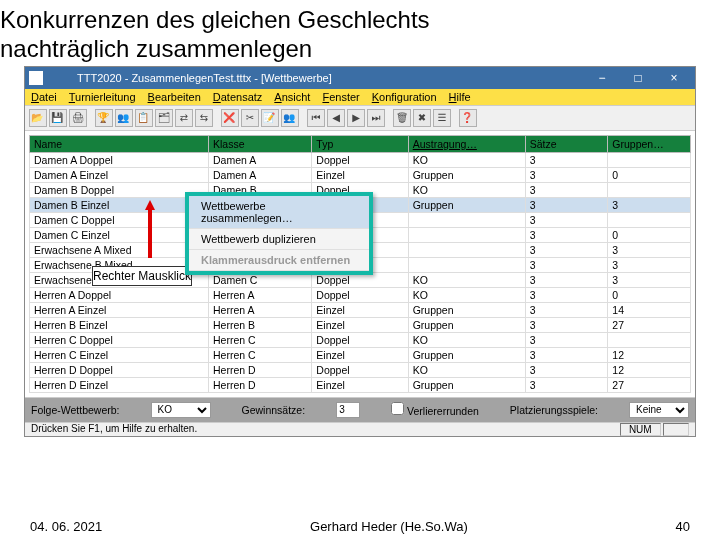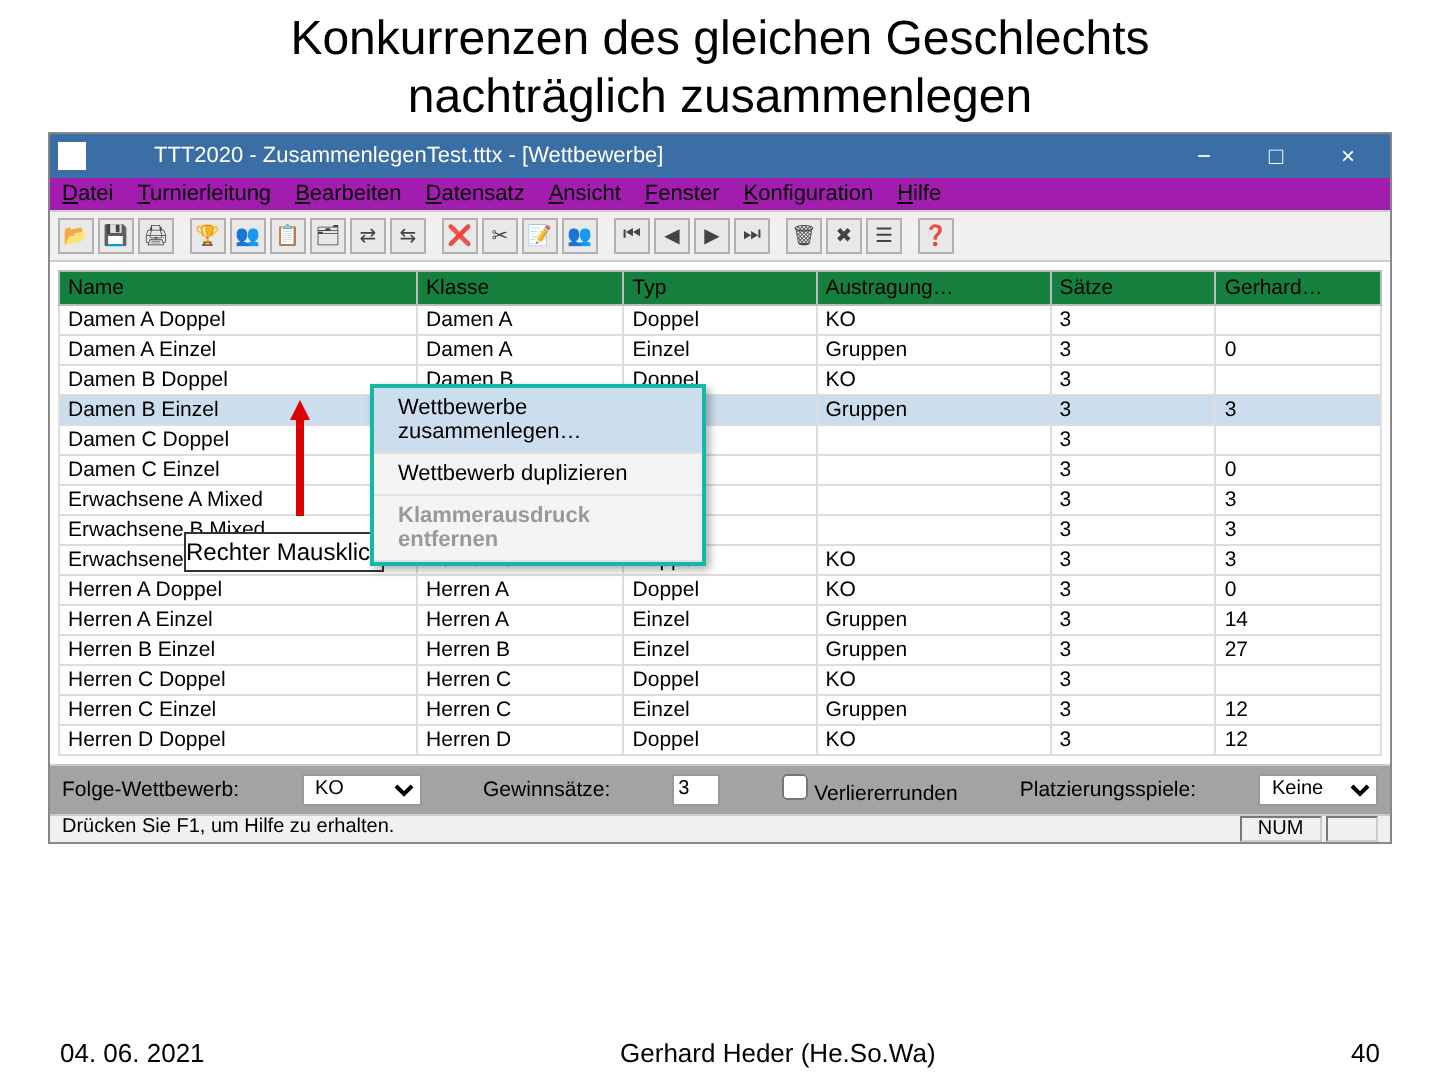--- a/index.html
+++ b/index.html
@@ -1,54 +1,54 @@
 <!DOCTYPE html>
 <html><head>
 <meta charset="utf-8">
 <style>
   * { box-sizing: border-box; margin: 0; padding: 0; }
   body { width: 720px; height: 540px; font-family: Arial, sans-serif; background: #fff; position: relative; overflow: hidden; }
-  .slide-title { font-size: 24px; text-align: center; padding: 6px 0 2px; line-height: 1.2; }
+  .slide-title { font-size: 24px; text-align: left; padding: 6px 0 2px; line-height: 1.2; }
   .app-window { margin: 0 24px; border: 1px solid #888; background: #fff; position: relative; }
   .titlebar { background: #3b6ea5; color: #fff; display: flex; align-items: center; height: 22px; font-size: 11px; padding: 0 4px; gap: 30px; }
   .titlebar .app-icon { width: 14px; height: 14px; background: #fff; margin-right: 4px; display: inline-block; }
   .title-text { flex: 1; }
   .win-btns { display: flex; gap: 2px; }
   .win-btn { width: 34px; height: 18px; display: flex; align-items: center; justify-content: center; color: #fff; font-size: 12px; }
-  .menubar { background: #a21caf; display: flex; font-size: 11px; padding: 2px 6px; gap: 12px; border-bottom: 1px solid #ccc; }
+  .menubar { background: #fde047; display: flex; font-size: 11px; padding: 2px 6px; gap: 12px; border-bottom: 1px solid #ccc; }
   .menubar span { color: #000; }
   .menubar .u { text-decoration: underline; }
   .toolbar { background: #f0f0f0; display: flex; padding: 3px 4px; gap: 2px; border-bottom: 1px solid #ccc; flex-wrap: wrap; }
   .tool { width: 18px; height: 18px; border: 1px solid #b0b0b0; background: #e8e8e8; display: flex; align-items: center; justify-content: center; font-size: 10px; color: #444; }
   .tool-sep { width: 4px; height: 18px; }
   .grid-area { background: #fff; padding: 4px; }
   table.grid { width: 100%; border-collapse: collapse; font-size: 10.5px; table-layout: fixed; }
   table.grid th { background: #15803d; border: 1px solid #bbb; padding: 2px 4px; text-align: left; font-weight: normal; }
   table.grid td { border: 1px solid #ddd; padding: 1px 4px; height: 15px; white-space: nowrap; overflow: hidden; }
   tr.sel td { background: #cde; }
-  .context-menu { position: absolute; left: 185px; top: 192px; background: #f4f4f4; border: 2px solid #14b8a6; box-shadow: 2px 2px 4px rgba(0,0,0,0.3); font-size: 11px; z-index: 20; width: 168px; }
+  .context-menu { position: absolute; left: 185px; top: 192px; background: #f4f4f4; border: 4px solid #14b8a6; box-shadow: 2px 2px 4px rgba(0,0,0,0.3); font-size: 11px; z-index: 20; width: 188px; }
   .context-menu .cm-item { padding: 4px 12px; border-bottom: 1px solid #e0e0e0; }
   .context-menu .cm-item.hl { background: #cde; }
   .context-menu .cm-item.disabled { color: #999; font-weight: bold; }
   .bottom-bar { background: #a3a3a3; border-top: 1px solid #ccc; display: flex; align-items: center; gap: 6px; font-size: 10.5px; padding: 4px 6px; justify-content: space-between; }
   .bottom-bar select, .bottom-bar input[type=text] { font-size: 10px; padding: 0 2px; height: 16px; border: 1px solid #999; background: #fff; }
   .bottom-bar select { width: 60px; }
   .bottom-bar input[type=text] { width: 24px; }
   .statusbar { background: #f0f0f0; border-top: 1px solid #ccc; display: flex; font-size: 10px; padding: 0 6px; }
   .statusbar .flex { flex: 1; }
   .statusbar .cell { border: 1px inset #ccc; padding: 0 8px; margin-left: 2px; }
   .arrow { position: absolute; left: 145px; top: 200px; z-index: 15; }
   .arrow-shaft { width: 4px; height: 48px; background: #d00; margin-left: 3px; }
   .arrow-head { width: 0; height: 0; border-left: 5px solid transparent; border-right: 5px solid transparent; border-bottom: 10px solid #d00; }
   .callout { position: absolute; left: 92px; top: 266px; background: #fff; border: 1px solid #333; padding: 2px 0; font-size: 12px; z-index: 16; }
   .footer { position: absolute; bottom: 6px; left: 30px; right: 30px; display: flex; justify-content: space-between; font-size: 13px; }
   .col-name { width: 26%; }
   .col-klasse { width: 15%; }
   .col-typ { width: 14%; }
-  .col-austr { width: 17%; }
+  .col-austr { width: 17%; text-decoration: underline; }
   .col-satz { width: 12%; }
   .col-teil { width: 12%; }
 </style>
 </head>
 <body>
 
 <div class="slide-title">
   <div>Konkurrenzen des gleichen Geschlechts</div>
   <div>nachträglich zusammenlegen</div>
 </div>
@@ -106,21 +106,21 @@
 
   <div class="grid-area">
     <table class="grid">
       <thead>
           <tr id="thead-row">
             <th class="col-name">Name</th>
             <th class="col-klasse">Klasse</th>
             <th class="col-typ">Typ</th>
             <th class="col-austr">Austragung…</th>
             <th class="col-satz">Sätze</th>
-            <th class="col-teil">Gerhard…</th>
+            <th class="col-teil">Gruppen…</th>
           </tr>
         </thead>
       <tbody id="tbody">
           <tr>
             <td>Damen A Doppel</td>
             <td>Damen A</td>
             <td>Doppel</td>
             <td>KO</td>
             <td>3</td>
             <td></td>
@@ -229,20 +229,28 @@
             <td>3</td>
             <td>12</td>
           </tr>
           <tr>
             <td>Herren D Doppel</td>
             <td>Herren D</td>
             <td>Doppel</td>
             <td>KO</td>
             <td>3</td>
             <td>12</td>
+          </tr>
+          <tr>
+            <td>Herren D Einzel</td>
+            <td>Herren D</td>
+            <td>Einzel</td>
+            <td>Gruppen</td>
+            <td>3</td>
+            <td>27</td>
           </tr>
         </tbody>
     </table>
   </div>
 
   <div class="bottom-bar">
     <span>Folge-Wettbewerb:</span>
     <select><option>KO</option></select>
     <span>Gewinnsätze:</span>
     <input type="text" value="3" style="">

